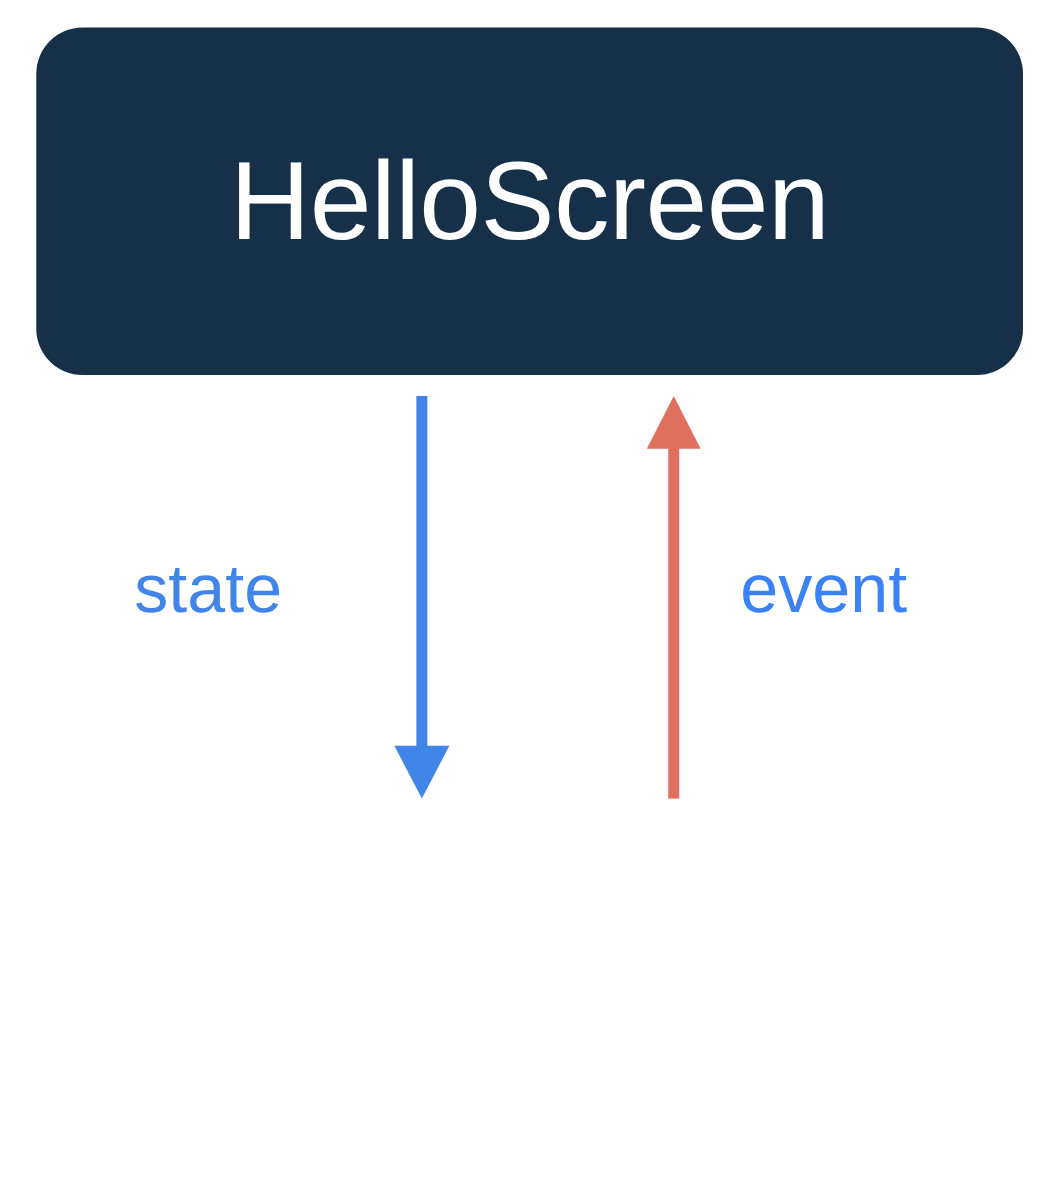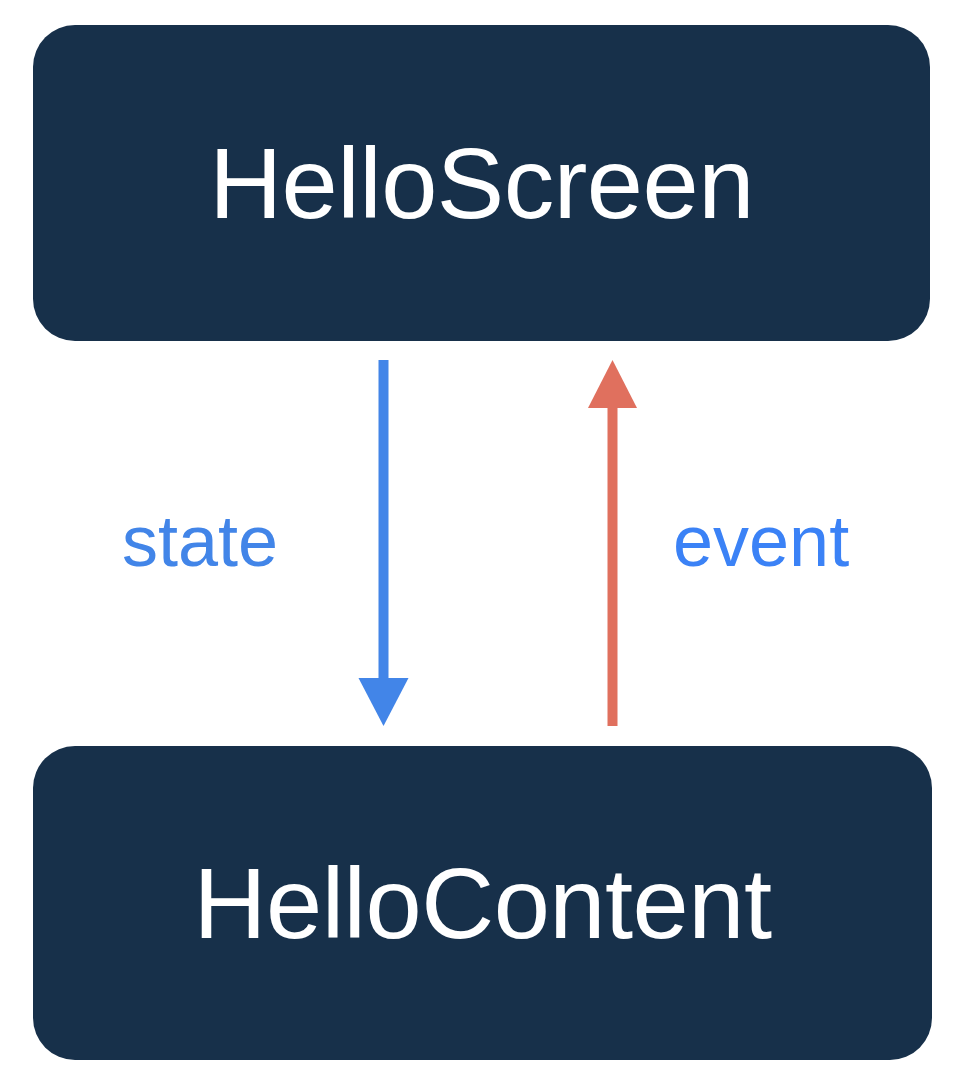--- a/index.html
+++ b/index.html
@@ -65,21 +65,21 @@
     width: 958px;
     height: 1078px;
     pointer-events: none;
   }
 
   
   .edge-label {
     position: absolute;
     font-family: "Liberation Sans", sans-serif;
     font-weight: 400;
-    font-size: 72px;
+    font-size: 62px;
     line-height: 1;
     white-space: nowrap;
   }
   #label-state {
     left: 122px;
     top: 505px;
   }
   #label-event {
     left: 673px;
     top: 505px;
@@ -87,23 +87,20 @@
 </style>
 </head>
 <body>
 
 <div id="canvas" style="background: rgb(255, 255, 255);">
 
   <div class="node" id="node-screen" style="background: rgb(23, 48, 74);">
     <span class="node-label" style="color: rgb(255, 255, 255);">HelloScreen</span>
   </div>
 
-  <div class="node" id="node-content" style="background: rgb(23, 48, 74);">
-    <span class="node-label" style="color: rgb(255, 255, 255);">HelloContent</span>
-  </div>
 
   <svg id="arrow-layer" viewBox="0 0 958 1078" width="958" height="1078">
 
     <g>
       <rect x="378.5" y="360" width="10" height="319" fill="#4285e8"></rect>
       <polygon points="358.5,678 408.5,678 383.5,726" fill="#4285e8"></polygon>
     </g>
 
     <g>
       <rect x="607.5" y="407" width="10" height="319" fill="#e0705e"></rect>

